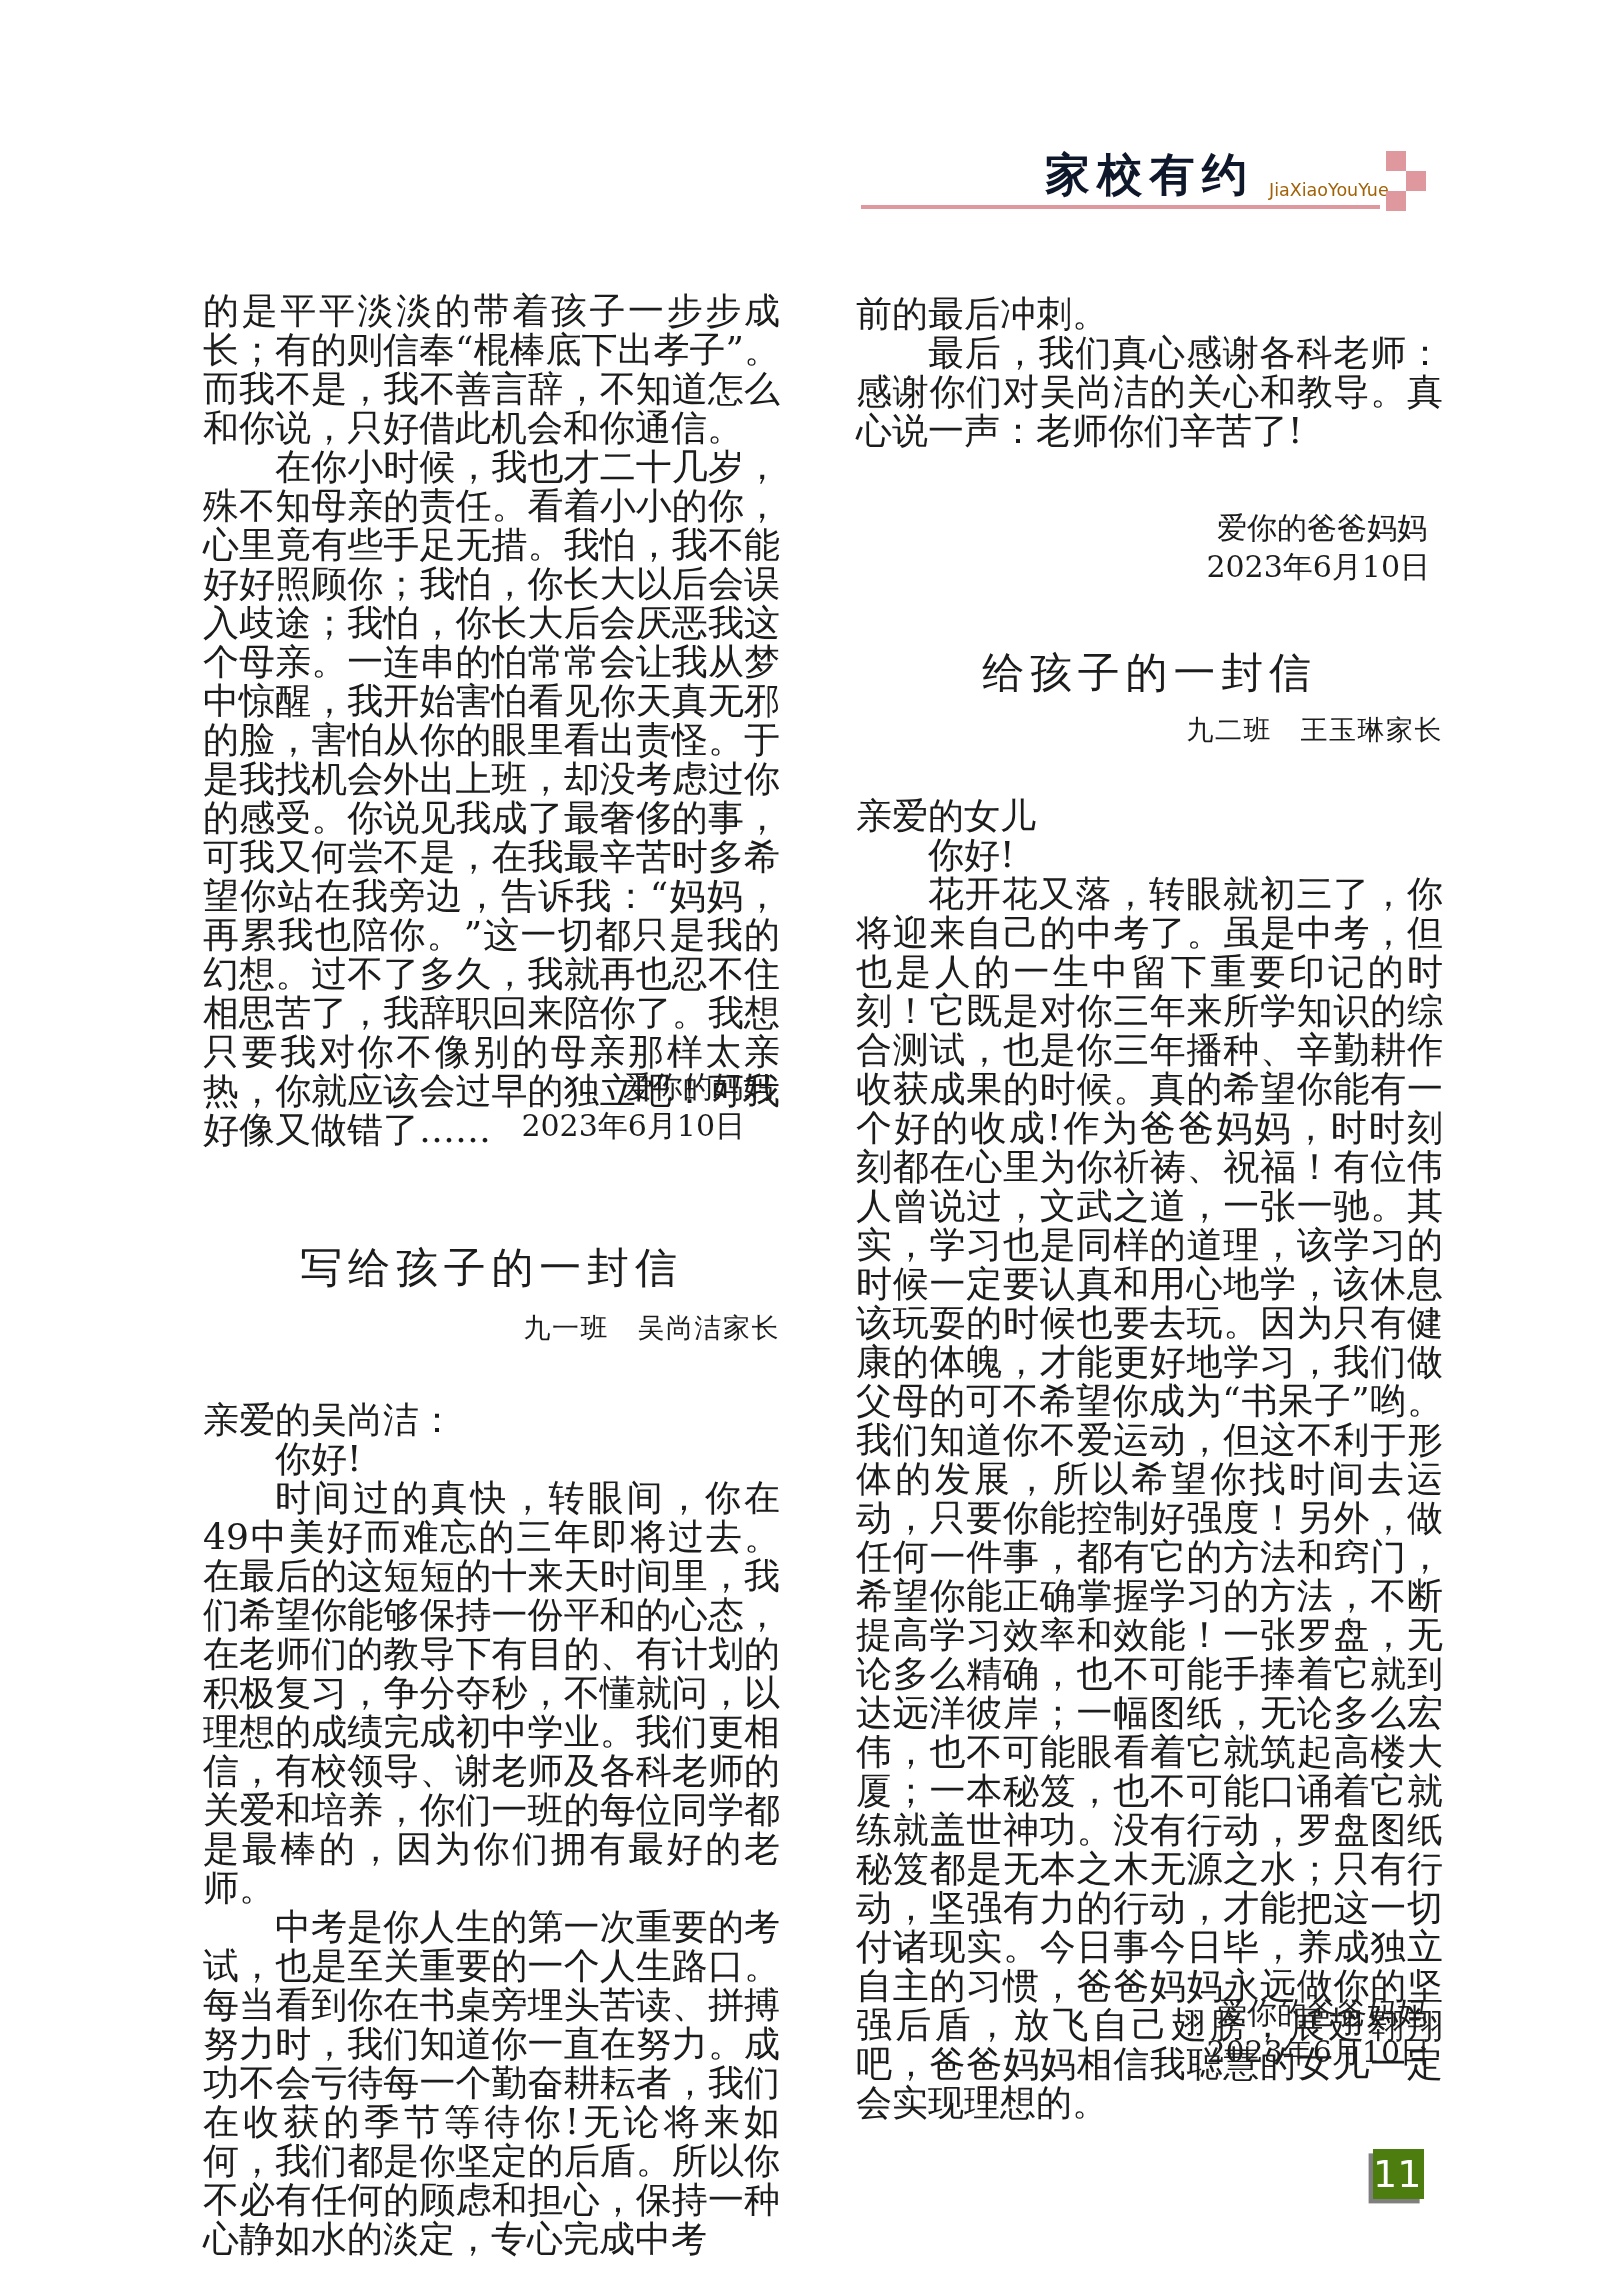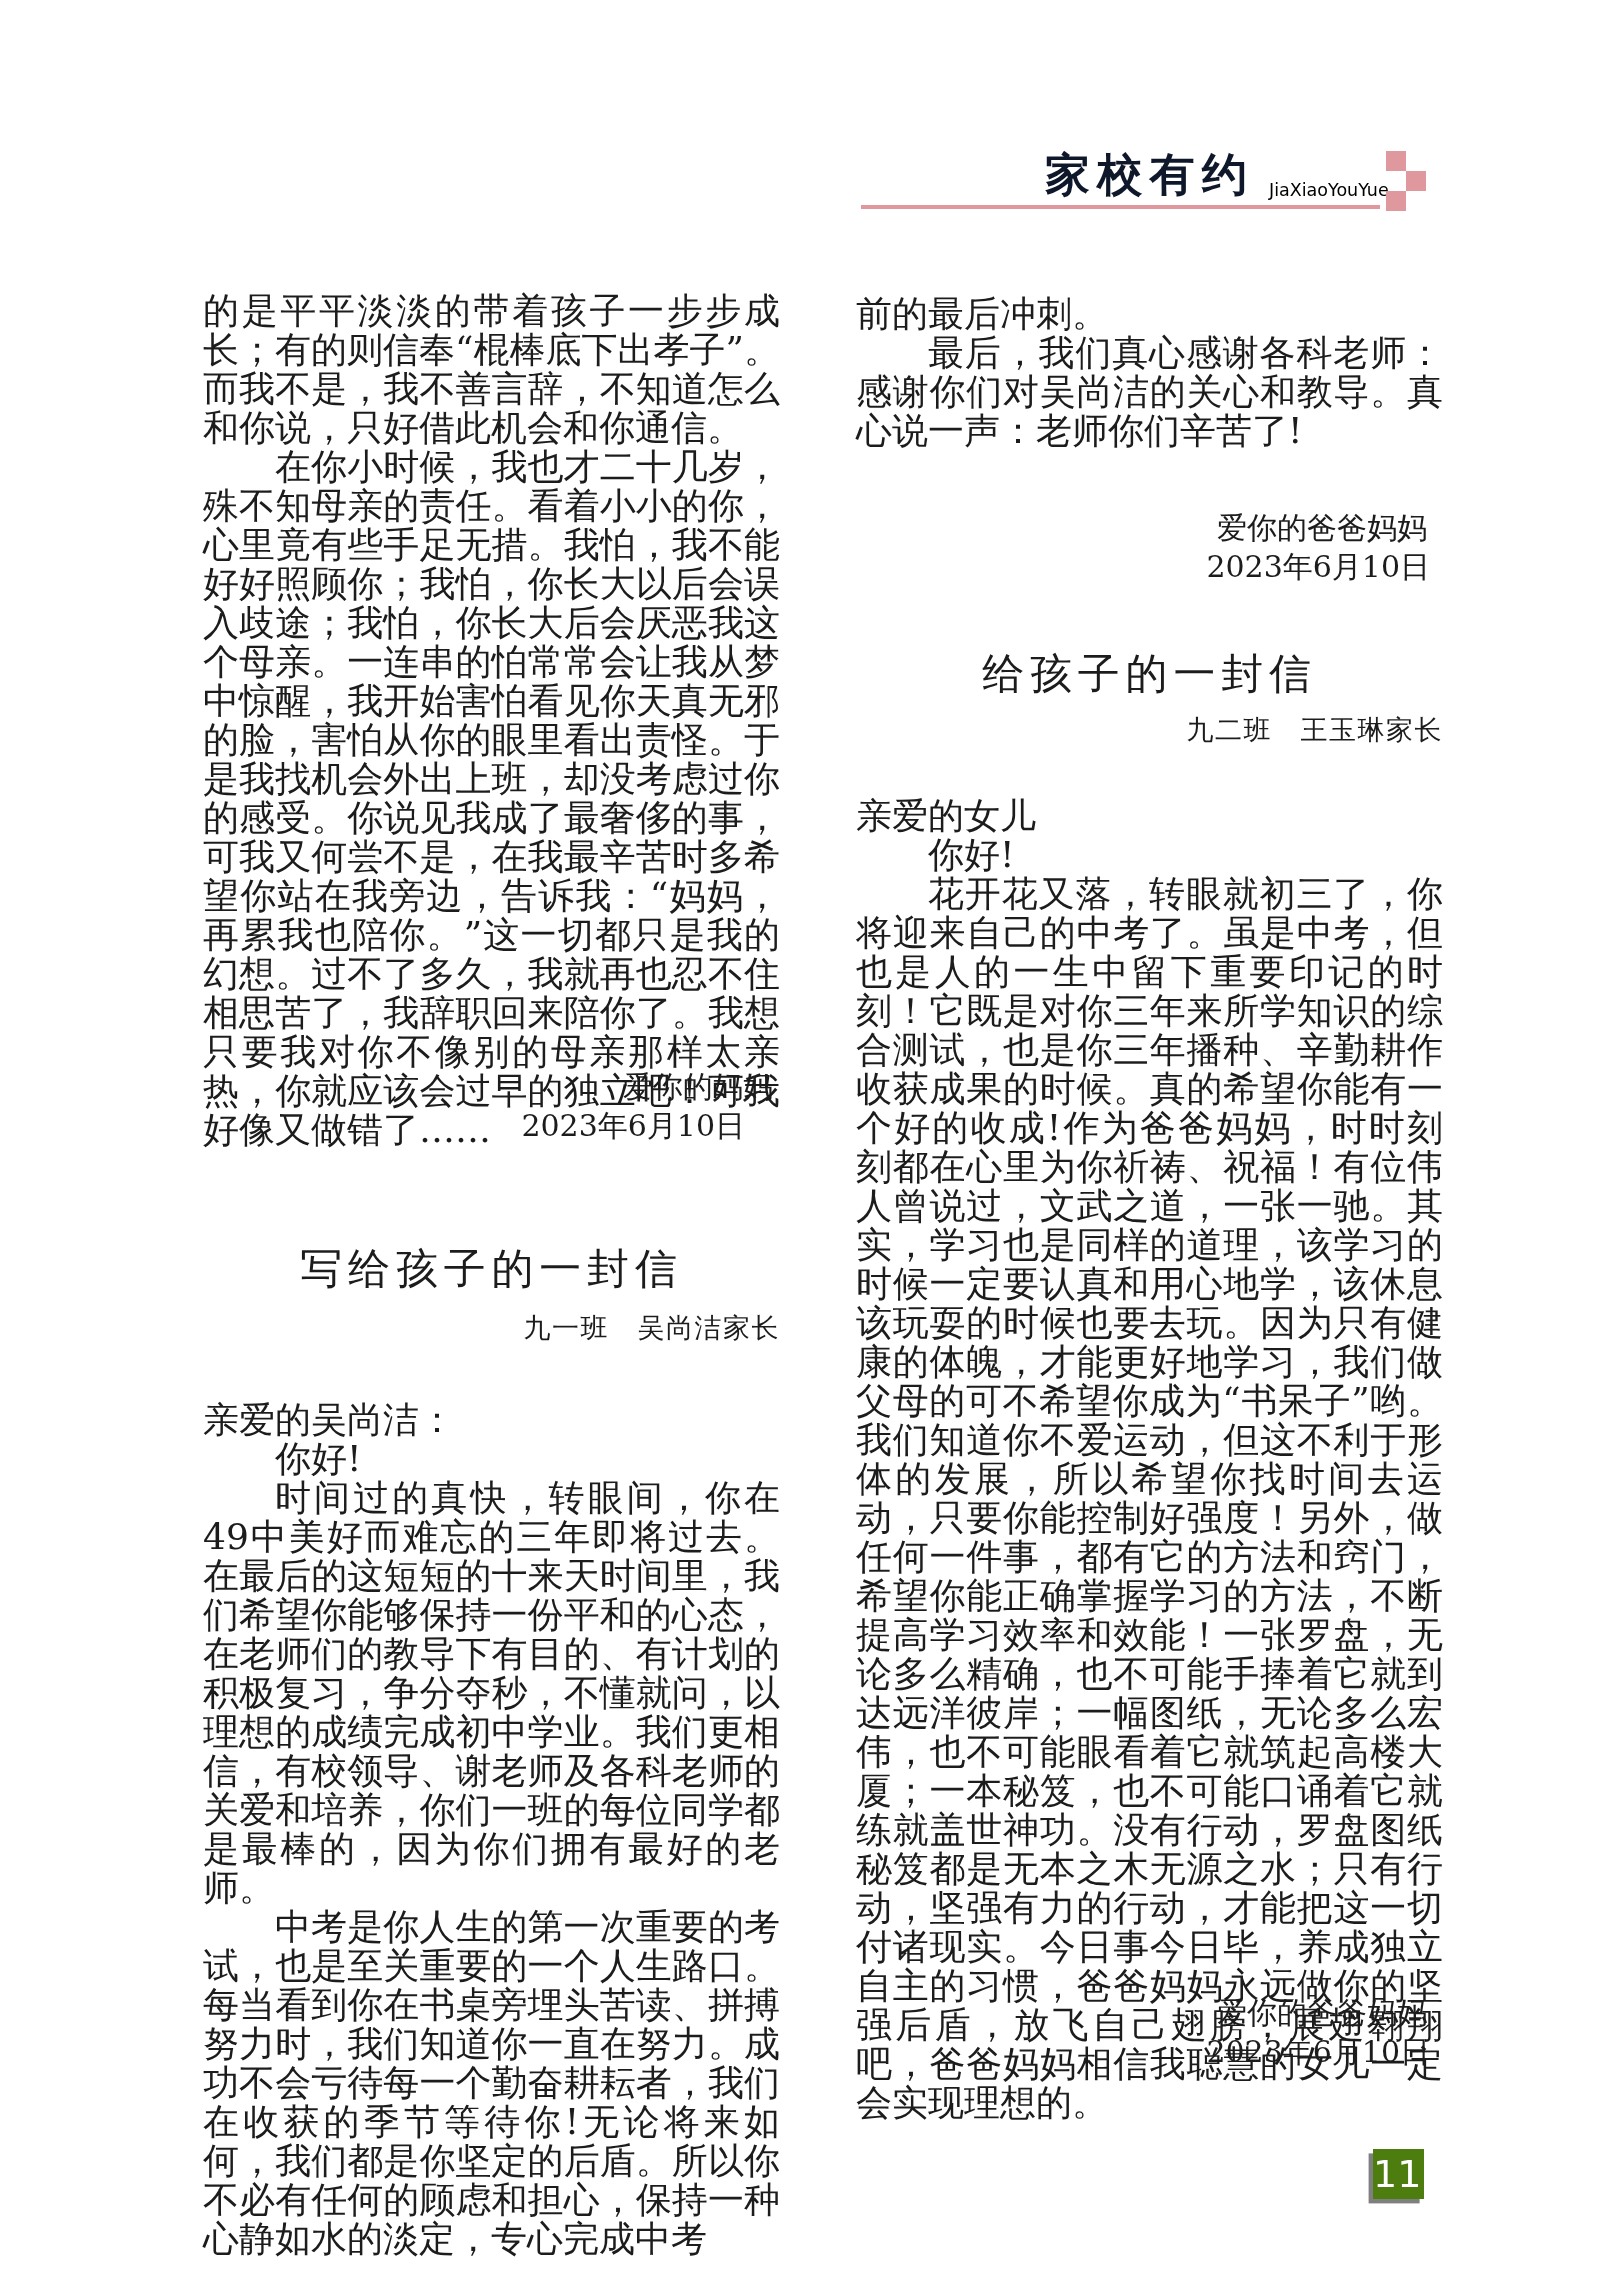--- a/index.html
+++ b/index.html
@@ -13,21 +13,21 @@
   }
   
   .hdr-line{position:absolute;left:861px;top:205px;width:519px;height:4.4px;background:#df989e;}
   .hdr-title{
     position:absolute;left:1045px;top:149px;
     font-family:"DejaVu Sans", sans-serif;font-weight:700;
     font-size:45px;line-height:51px;letter-spacing:7.3px;color:#0f172a;white-space:nowrap;
   }
   .hdr-sub{
     position:absolute;left:1269px;top:180px;
-    font-family:"DejaVu Sans", sans-serif;font-size:17.5px;line-height:20.5px;color:#000000;white-space:nowrap;
+    font-family:"DejaVu Sans", sans-serif;font-size:17.5px;line-height:20.5px;color:#a16207;white-space:nowrap;
   }
   .hdr-squares{position:absolute;left:1386px;top:151px;width:40px;height:60px;}
   .hdr-squares .sq{position:absolute;width:20px;height:20px;background:#df989e;}
   .sq1{left:0;top:0;}
   .sq2{left:20px;top:20px;}
   .sq3{left:0;top:40px;}
   
   .col{position:absolute;top:0;height:100%;}
   .col-left{left:203px;width:577px;}
   .col-right{left:856px;width:587px;}
@@ -35,21 +35,21 @@
   .body-text{font-size:36px;line-height:39px;text-align:justify;}
   .body-text p{margin:0;}
   .body-text p.indent{text-indent:2em;}
   .sig{font-size:30px;line-height:39px;margin-top:24px;}
   .sig .sig-name{text-align:right;padding-right:7.3px;margin:0;}
   .sig .sig-date{text-align:right;padding-right:35px;margin:0;}
   .sig.sig-tight .sig-name{padding-right:16px;}
   .sig.sig-tight .sig-date{padding-right:13px;}
   .letter-title{
     font-size:42px;line-height:45px;text-align:center;letter-spacing:5.8px;
-    font-weight:500;white-space:nowrap;
+    font-weight:500;white-space:nowrap;font-family:Liberation Serif, serif;
   }
   .letter-byline{
     font-size:27px;line-height:31px;text-align:right;letter-spacing:1.5px;white-space:nowrap;
   }
   
   .page-num{
     position:absolute;left:1373px;top:2149px;width:51px;height:50px;
     background:#4d7c0f;box-shadow:-4.4px 4.4px 0 0 #7f7f7f;
     color:#ffffff;font-family:"DejaVu Sans", sans-serif;font-size:38px;line-height:50px;
     text-align:center;

